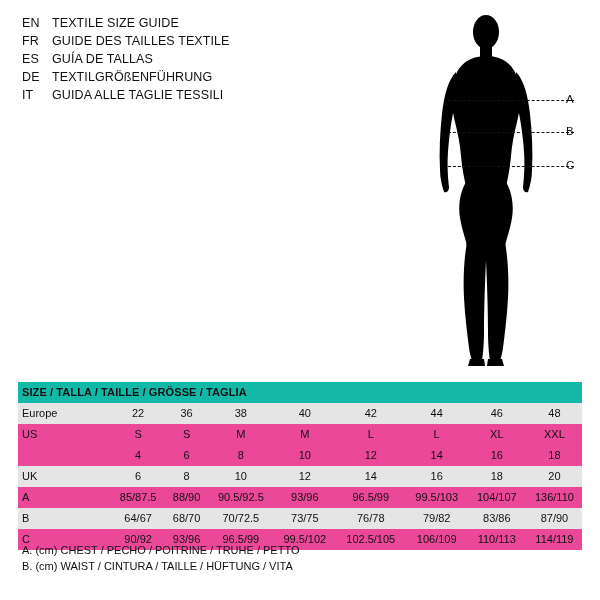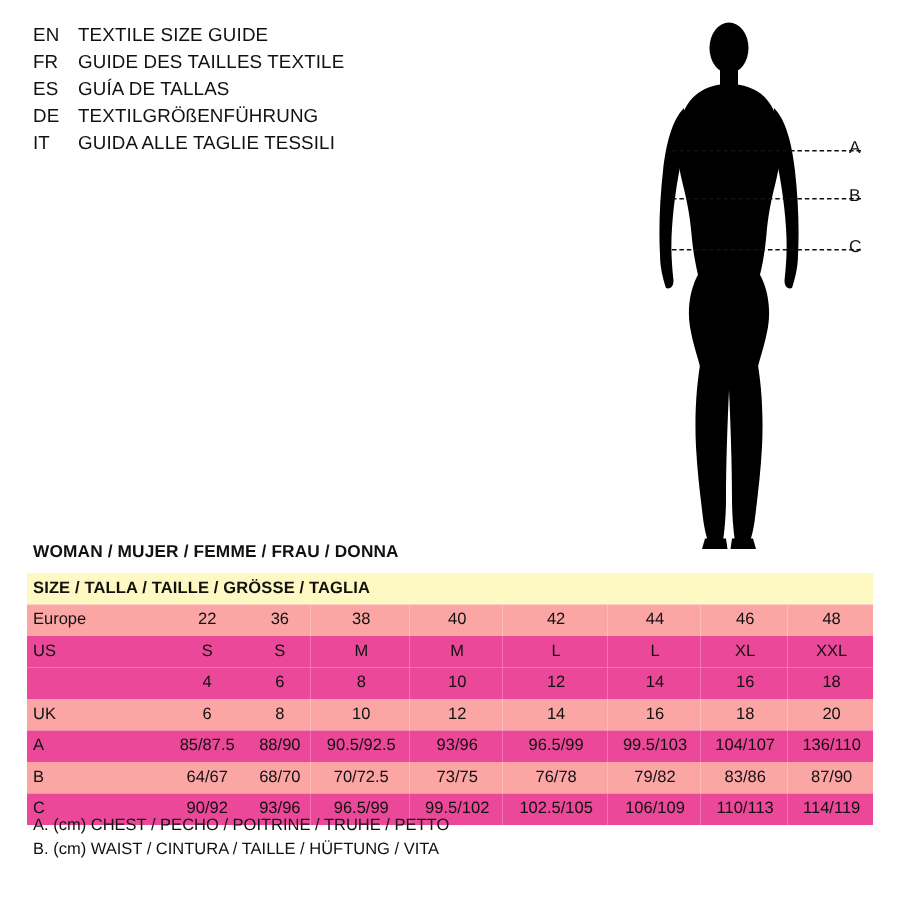--- a/index.html
+++ b/index.html
@@ -92,36 +92,36 @@
   }
   table.size-table th,
   table.size-table td {
     padding: 2px 2px 2px 4px;
     height: 17px;
     text-align: center;
     font-weight: normal;
     line-height: 13px;
   }
   table.size-table tr.head-row {
-    background: #fef9c3;
+    background: #14b8a6;
   }
   table.size-table tr.head-row th {
     text-align: left;
     font-weight: bold;
     font-size: 11px;
     letter-spacing: 0.1px;
   }
   table.size-table td.rowlabel,
   table.size-table th.rowlabel {
     text-align: left;
     width: 86px;
     padding-left: 4px;
   }
   tr.shade { background: #ec4899; }
-  tr.plain { background: #fca5a5; margin-left: 16px; }
+  tr.plain { background: #e5e5e5; margin-left: 16px; }
 
   
   .legend {
     position: absolute;
     left: 22px;
     top: 543px;
     font-size: 11px;
     line-height: 15.5px;
     color: #111;
   }
@@ -226,21 +226,20 @@
     <div class="guide" style="left:48px; top:90px; width:126px;"></div>
     <div class="guide-label" style="left:166px; top:83px;">A</div>
 
     <div class="guide" style="left:48px; top:122px; width:126px;"></div>
     <div class="guide-label" style="left:166px; top:115px;">B</div>
 
     <div class="guide" style="left:48px; top:156px; width:126px;"></div>
     <div class="guide-label" style="left:166px; top:149px;">C</div>
   </div>
 
-  <div class="woman-title">WOMAN / MUJER / FEMME / FRAU / DONNA</div>
 
   <div class="table-wrap">
     <table class="size-table">
       <tbody>
         <tr class="head-row">
           <th class="rowlabel" colspan="9">SIZE / TALLA / TAILLE / GRÖSSE / TAGLIA</th>
         </tr>
 
         <tr class="plain">
           <td class="rowlabel">Europe</td>

